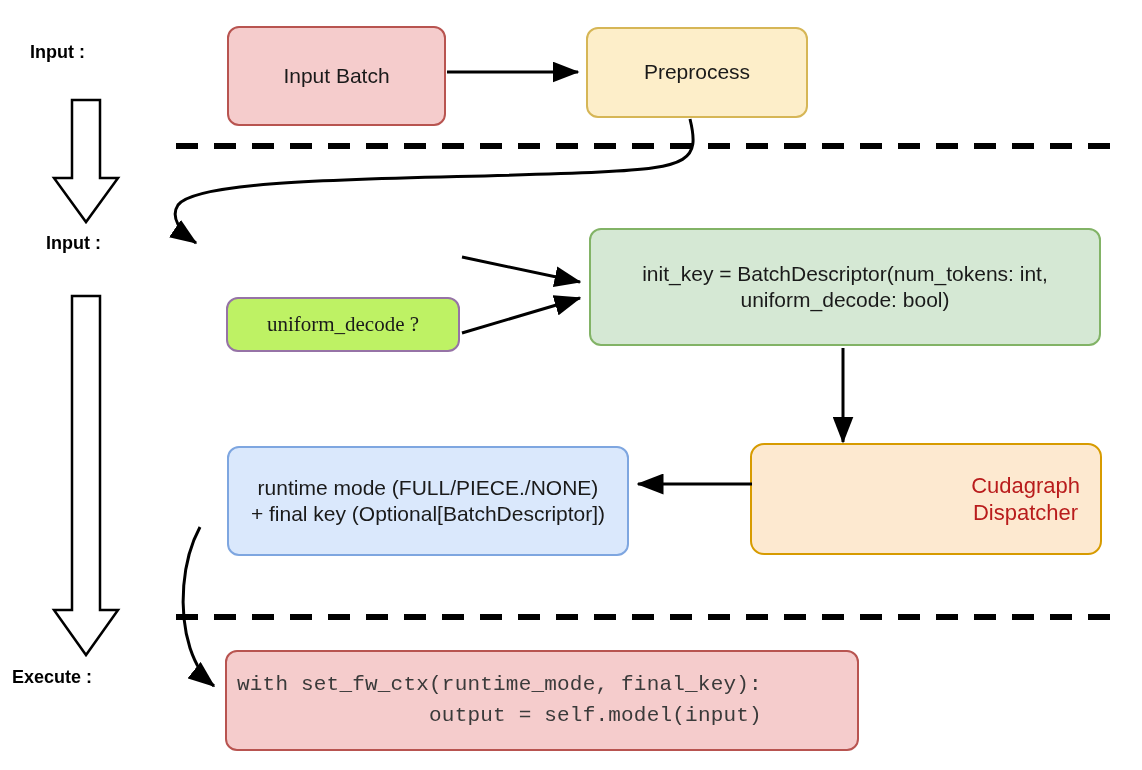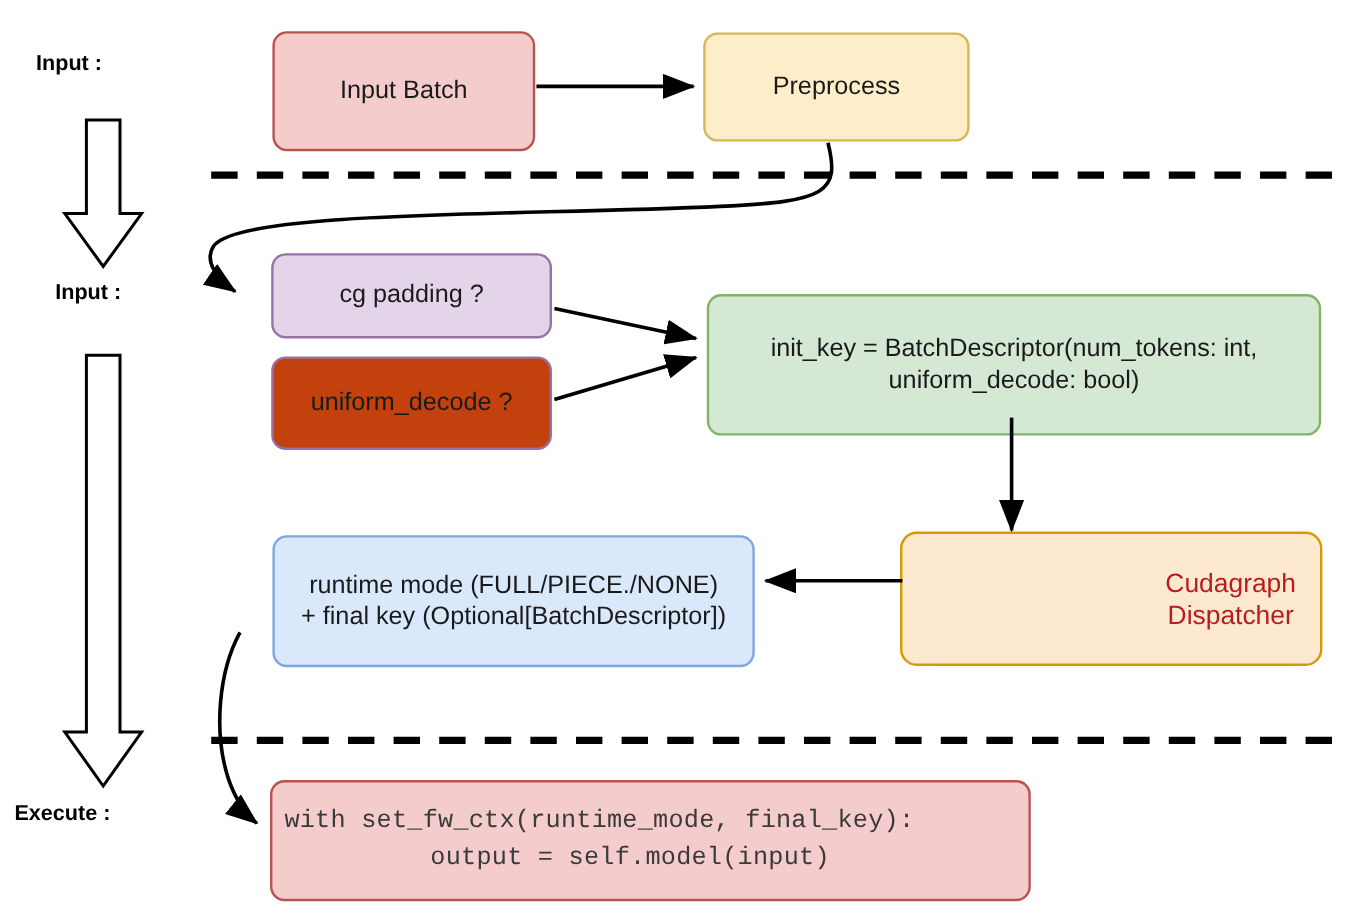--- a/index.html
+++ b/index.html
@@ -37,21 +37,21 @@
     font-size: 21px;
     color: #1a1a1a;
     line-height: 1.25;
     padding: 4px 10px;
   }
   .node .txt { white-space: pre-line; }
   .node-code {
     font-family: "Liberation Mono", monospace;
     font-size: 21px;
     justify-content: flex-start;
-    text-align: center;
+    text-align: right;
     color: #3a3a3a;
     letter-spacing: 0.2px;
     border-radius: 12px;
   }
   .node-code .txt { white-space: pre; line-height: 1.45; }
   svg.overlay {
     position: absolute;
     left: 0; top: 0;
     width: 1142px;
     height: 770px;
@@ -79,29 +79,26 @@
   <div class="stage-label" style="left:12px; top:667px;">Execute :</div>
 
   <div class="node" style="left:227px; top:26px; width:219px; height:100px; background:#f5cccc; border-color:#b85450;">
     <span class="txt">Input Batch</span>
   </div>
 
   <div class="node" style="left:586px; top:27px; width:222px; height:91px; background:#fdeec9; border-color:#d6b656;">
     <span class="txt">Preprocess</span>
   </div>
 
-  <div class="node" style="left:226px; top:211px; width:234px; height:71px; background:#e3d4e9; border-color:#9673a6;">
-    <span class="txt">cg padding ?</span>
-  </div>
 
-  <div class="node" style="left:226px; top:297px; width:234px; height:78px; background:#c2410c; border-color:#9673a6;">
+  <div class="node" style="left:226px; top:297px; width:234px; height:55px; background:#bef264; border-color:#9673a6;font-family:Liberation Serif, serif;">
     <span class="txt">uniform_decode ?</span>
   </div>
 
-  <div class="node" style="left:589px; top:245px; width:512px; height:118px; background:#d5e8d4; border-color:#82b366;">
+  <div class="node" style="left:589px; top:228px; width:512px; height:118px; background:#d5e8d4; border-color:#82b366;">
     <span class="txt">init_key = BatchDescriptor(num_tokens: int,
 uniform_decode: bool)</span>
   </div>
 
   <div class="node" style="left:750px; top:443px; width:352px; height:112px; background:#fde9d0; border-color:#d79b00; border-radius:14px; align-items:center; justify-content:flex-end; padding-right:20px;">
     <span class="outer-label" style="position:static;">Cudagraph
 Dispatcher</span>
   </div>
 
 

